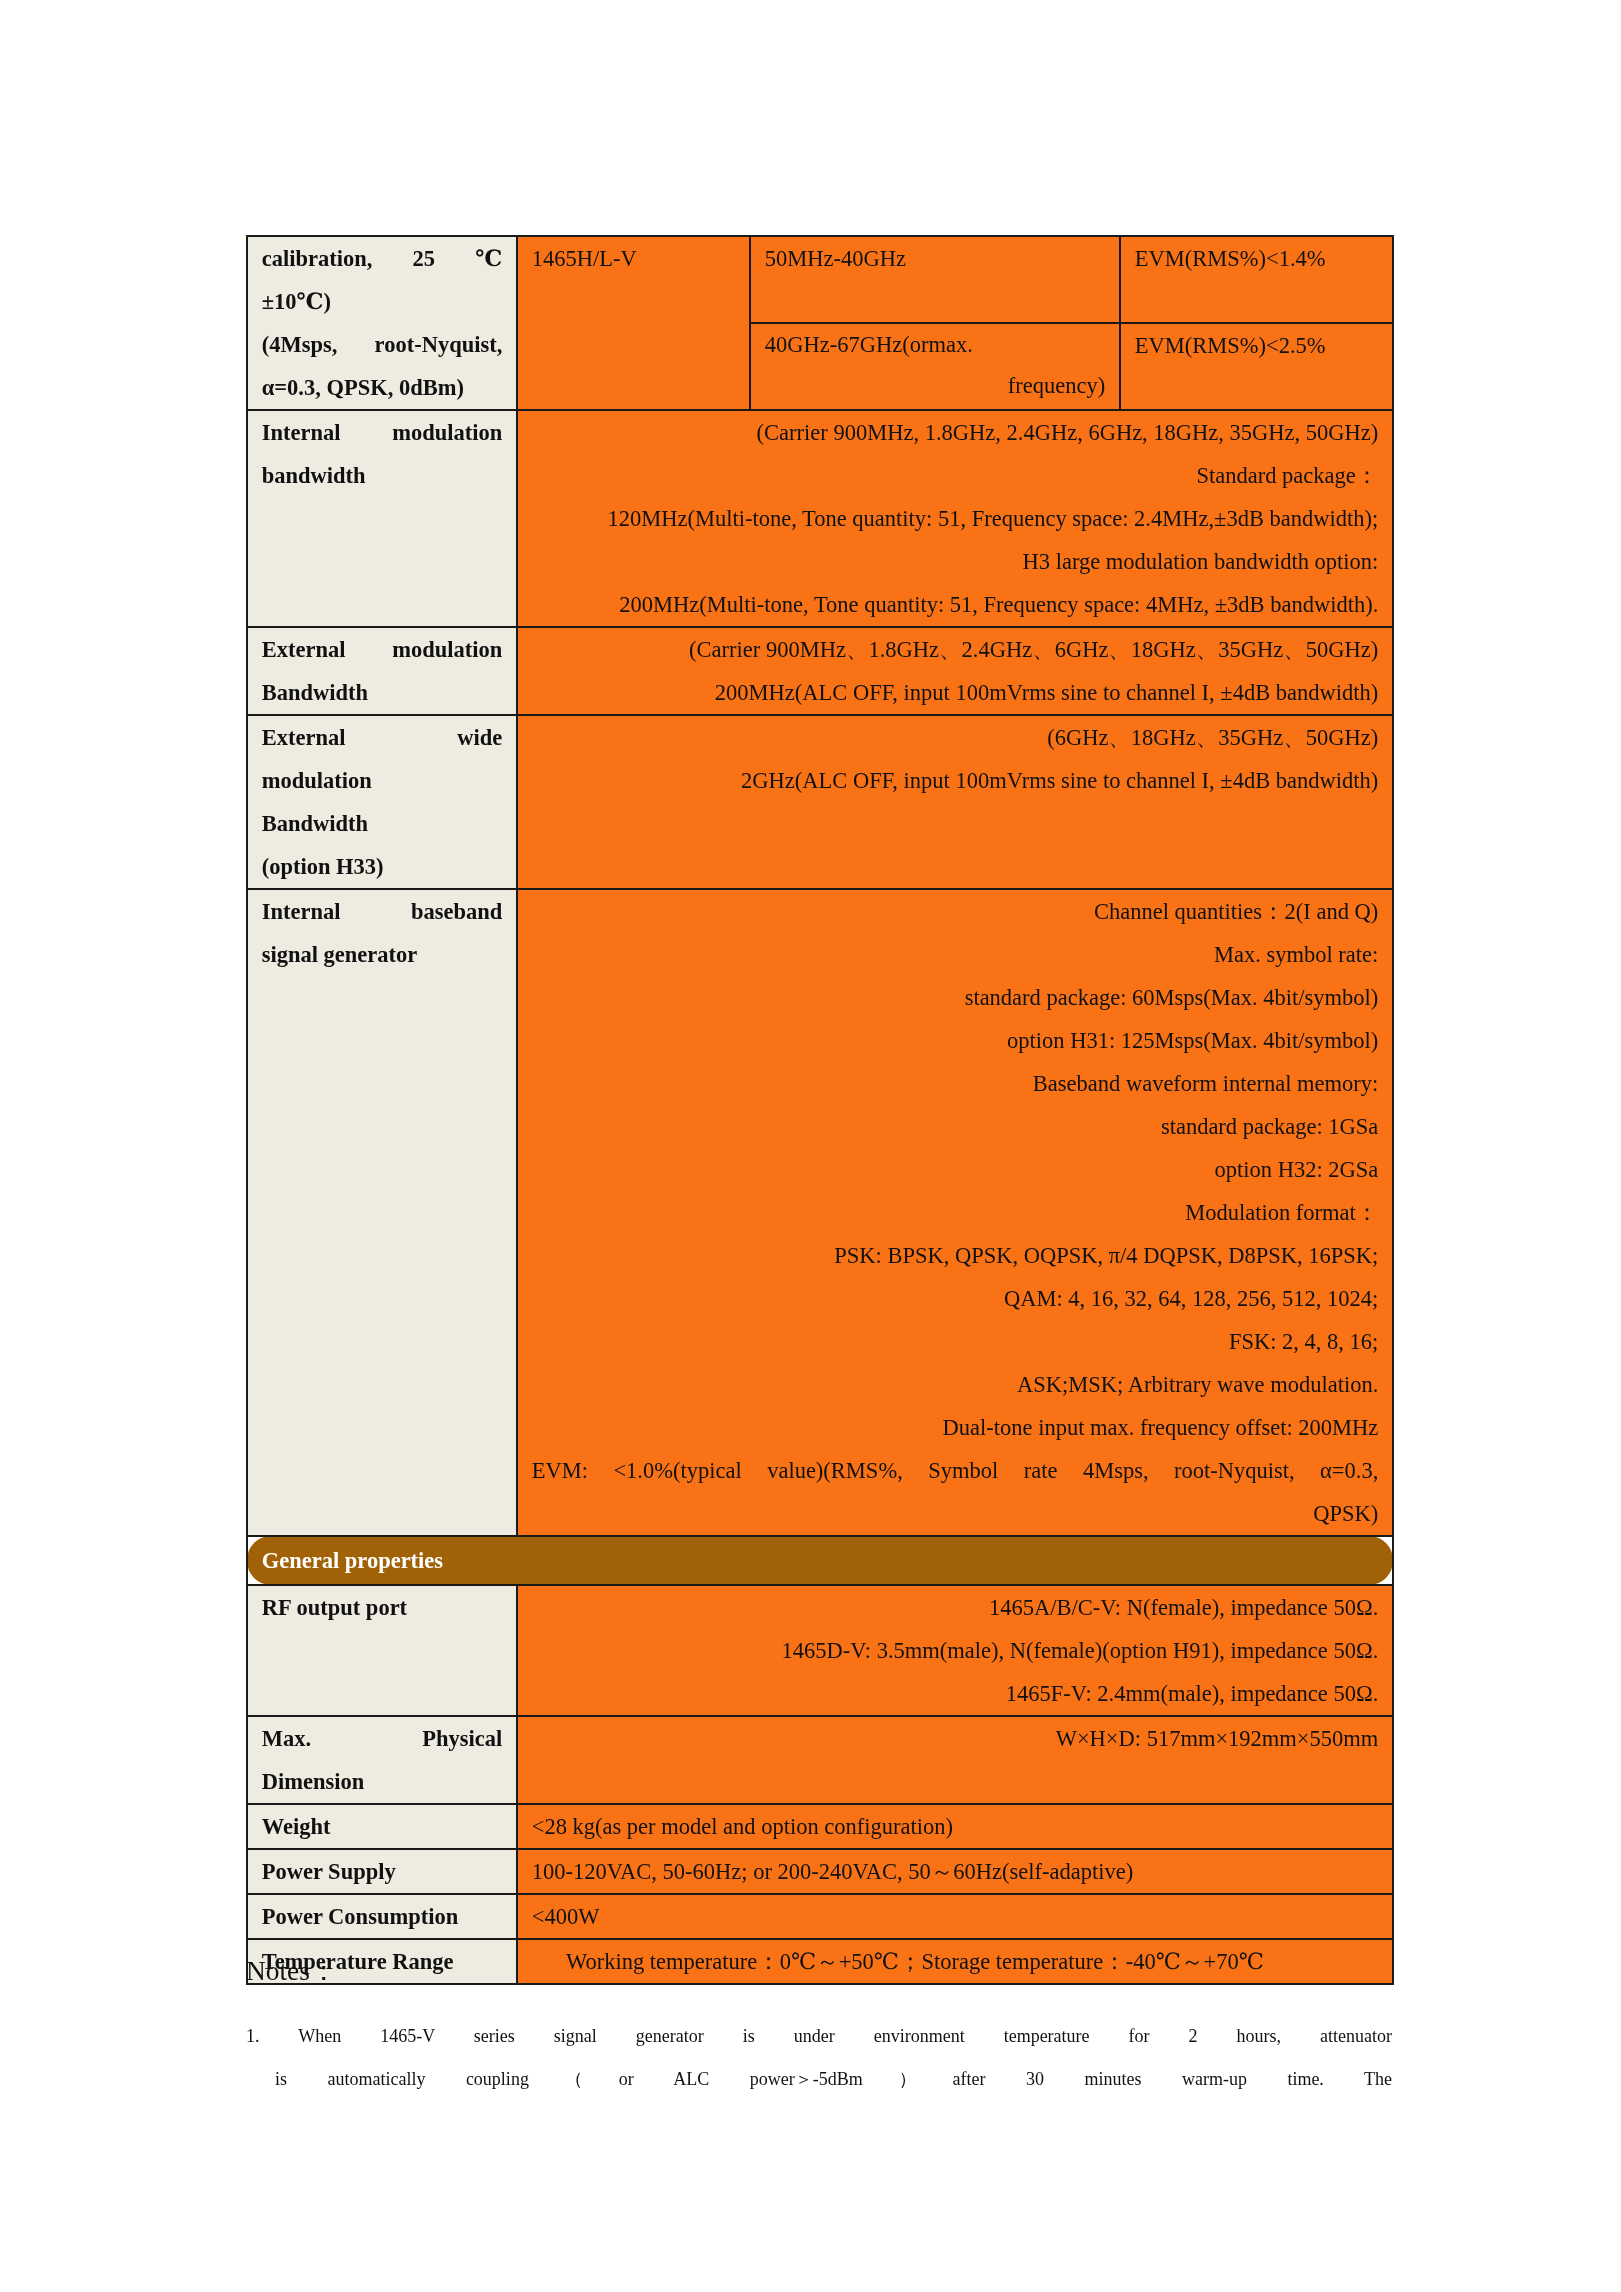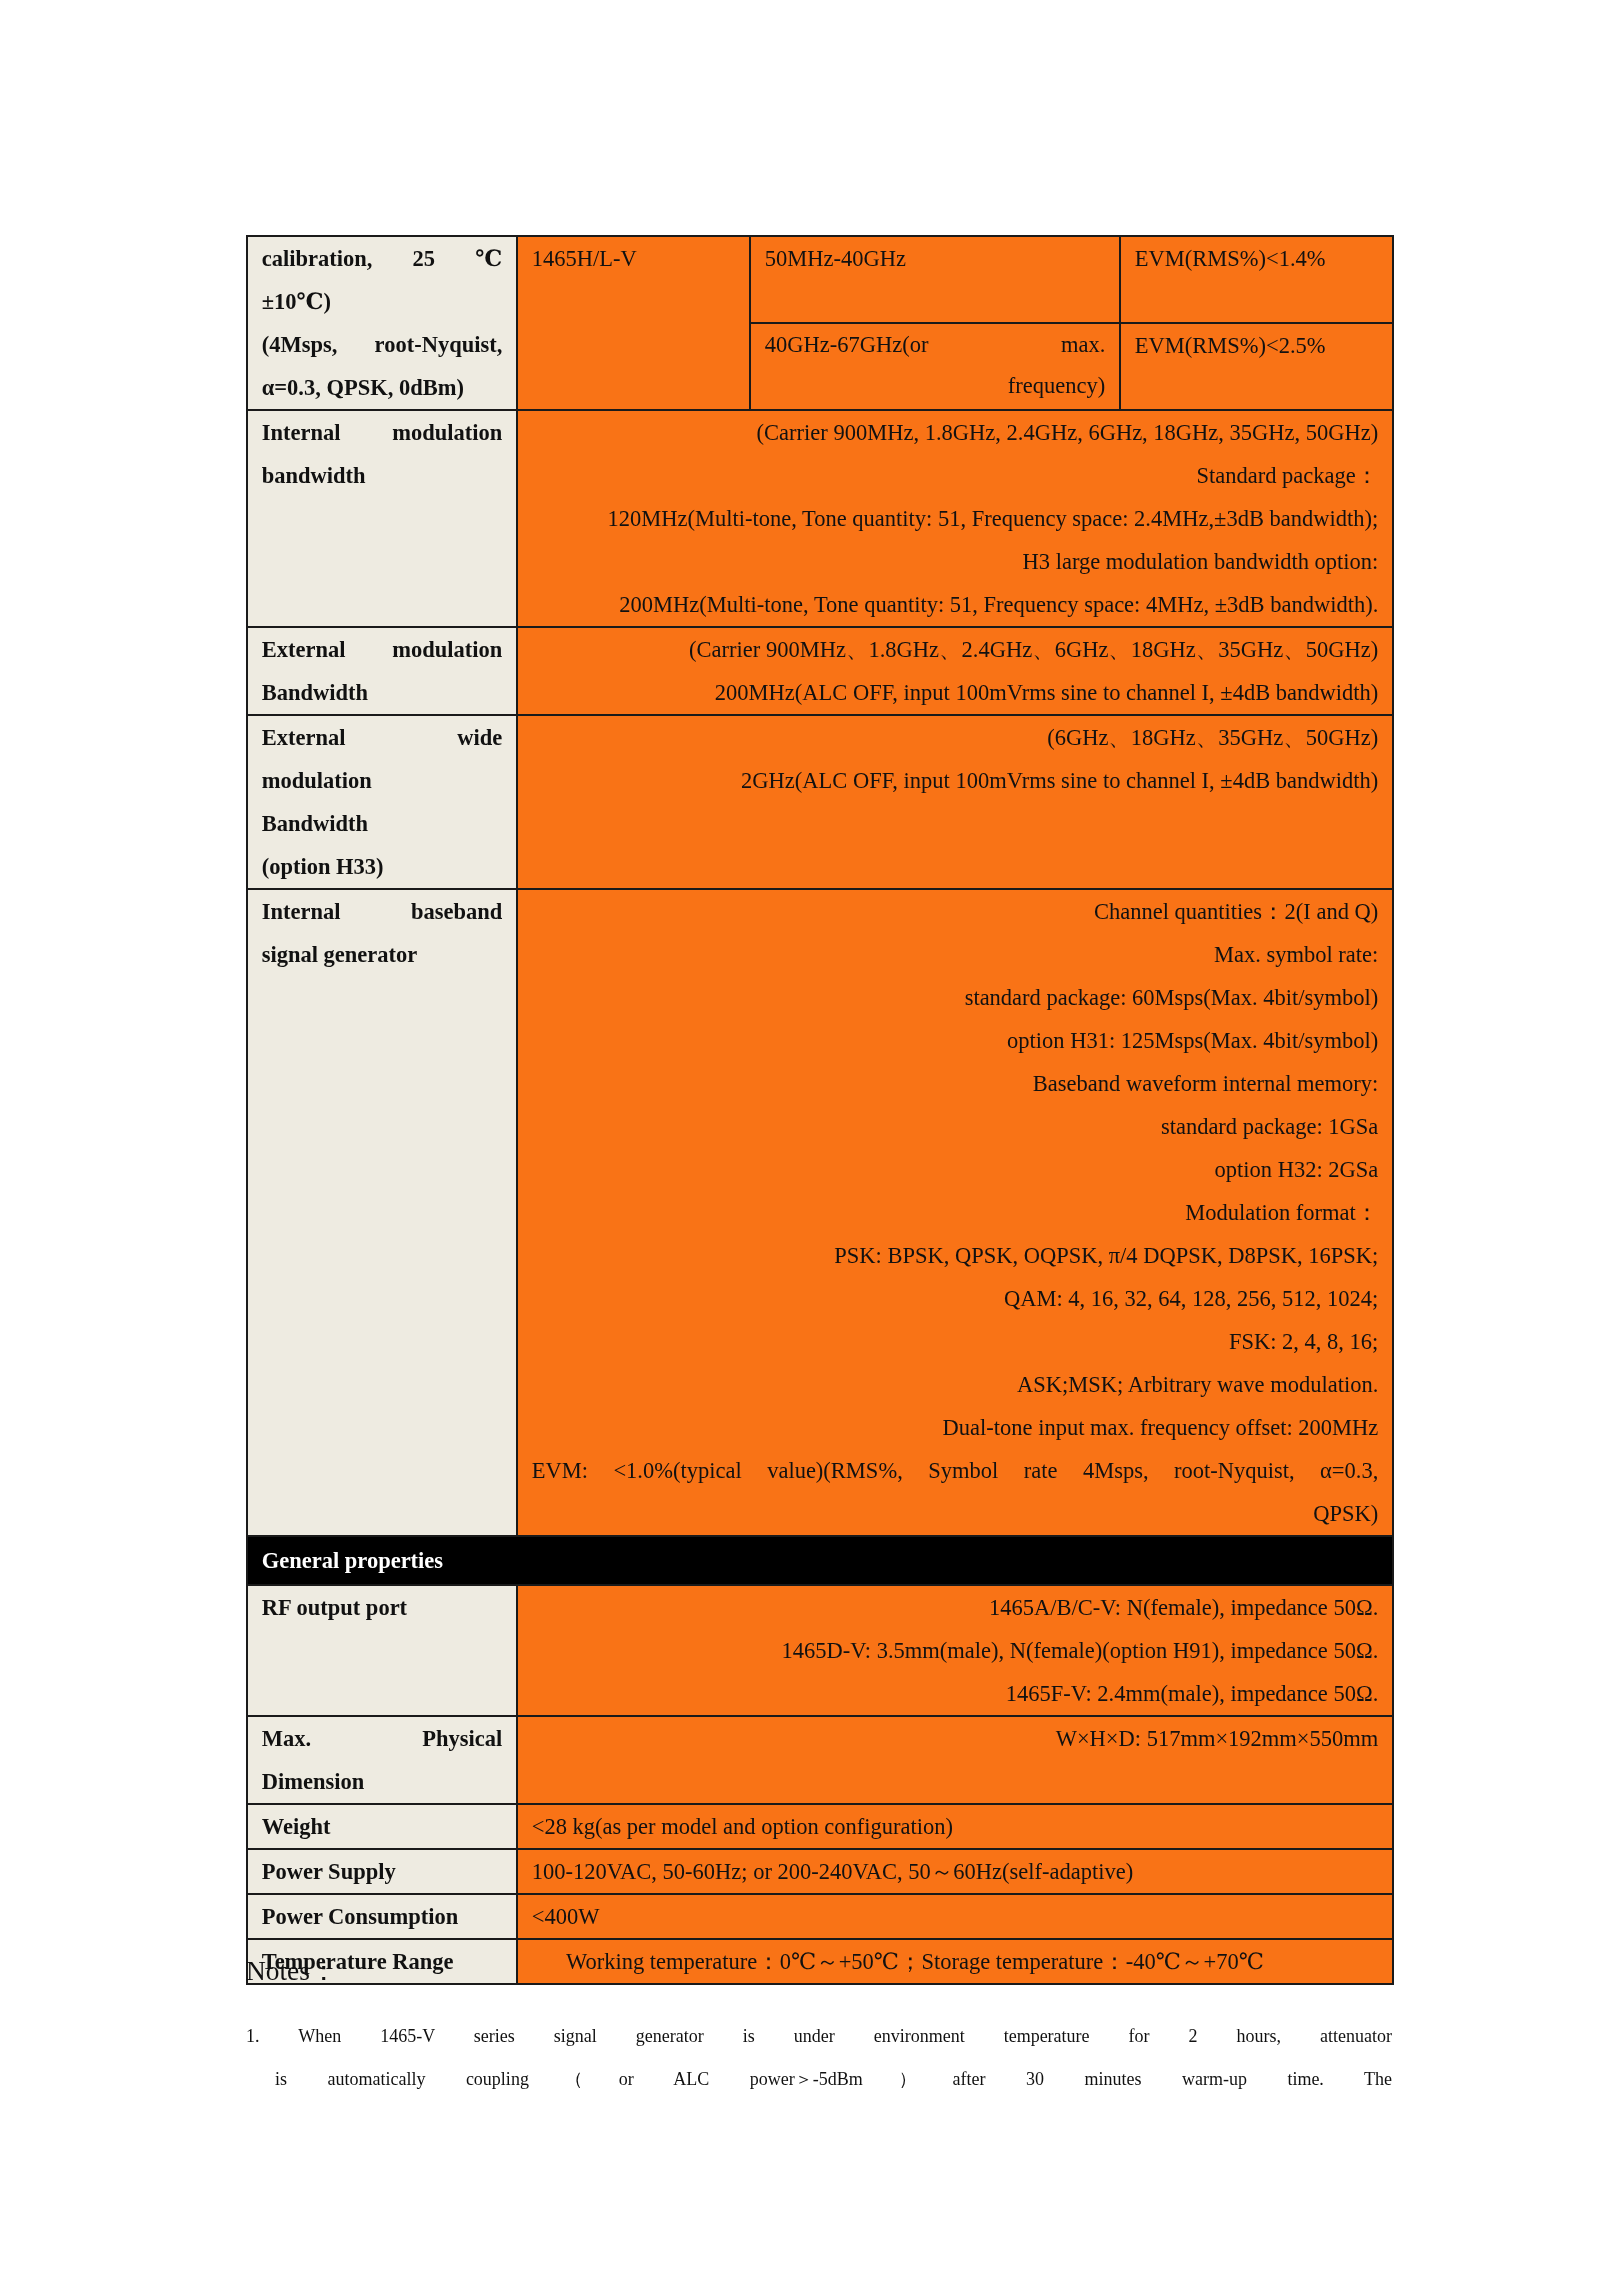--- a/index.html
+++ b/index.html
@@ -11,21 +11,21 @@
                border-collapse: collapse; table-layout: fixed; font-size: 22.5px; margin-top: 37px; }
   table.spec td { border: 2px solid #1a1a1a; vertical-align: top; padding: 0 13.7px; line-height: 43px; }
   td.lbl { background: #eeebe1; font-weight: bold; text-align: justify; text-align-last: auto; }
   td.lbl .jl { display: block; text-align: justify; text-align-last: justify; }
   td.lbl .ll { display: block; }
   td.val { background: #f97316; }
   td.val .ln { display: block; white-space: nowrap; text-align: right; }
   td.val .ind { padding-left: 74px; }
   td.val .jst { white-space: normal; text-align: justify; text-align-last: justify; display:block; }
   td.mid { vertical-align: middle; }
-  tr.section td { background: #000000; color: #ffffff; font-weight: bold; line-height: 47px; }
+  tr.section td { background: #a16207; color: #ffffff; font-weight: bold; line-height: 47px; border-radius: 24px; }
   td.firstlbl { border-top: 2.9px solid #4a7fc1; }
   .temp-lbl { text-align: center; }
 
   .notes-title { position: absolute; left: 246px; top: 1953px; font-size: 27.4px; }
   .note { position: absolute; left: 246px; top: 2015px; width: 1146px; font-size: 18px; line-height: 43px; }
   .note .l1 { display: block; white-space: nowrap; text-align: justify; text-align-last: justify; }
   .note .l2 { display: block; padding-left: 29px; text-align: justify; text-align-last: justify; }
 </style>
 </head>
 <body>
@@ -46,21 +46,21 @@
         <span class="ll">±10℃)</span>
         <span class="jl">(4Msps,  root-Nyquist,</span>
         <span class="ll">α=0.3, QPSK, 0dBm)</span>
       </td>
       <td class="val mid" rowspan="2">1465H/L-V</td>
       <td class="val mid" style="height:82px;">50MHz-40GHz</td>
       <td class="val mid">EVM(RMS%)&lt;1.4%</td>
     </tr>
     <tr>
       <td class="val" style="height:82px; line-height:41px;">
-        <span style="display:flex; justify-content:space-between;">
+        <span style="display:flex; justify-content:flex-start;">
           <span>40GHz-67GHz(or</span>
           <span>max.</span>
         </span>
         <span class="ln">frequency)</span>
       </td>
       <td class="val mid">EVM(RMS%)&lt;2.5%</td>
     </tr>
 
     <tr>
       <td class="lbl">

